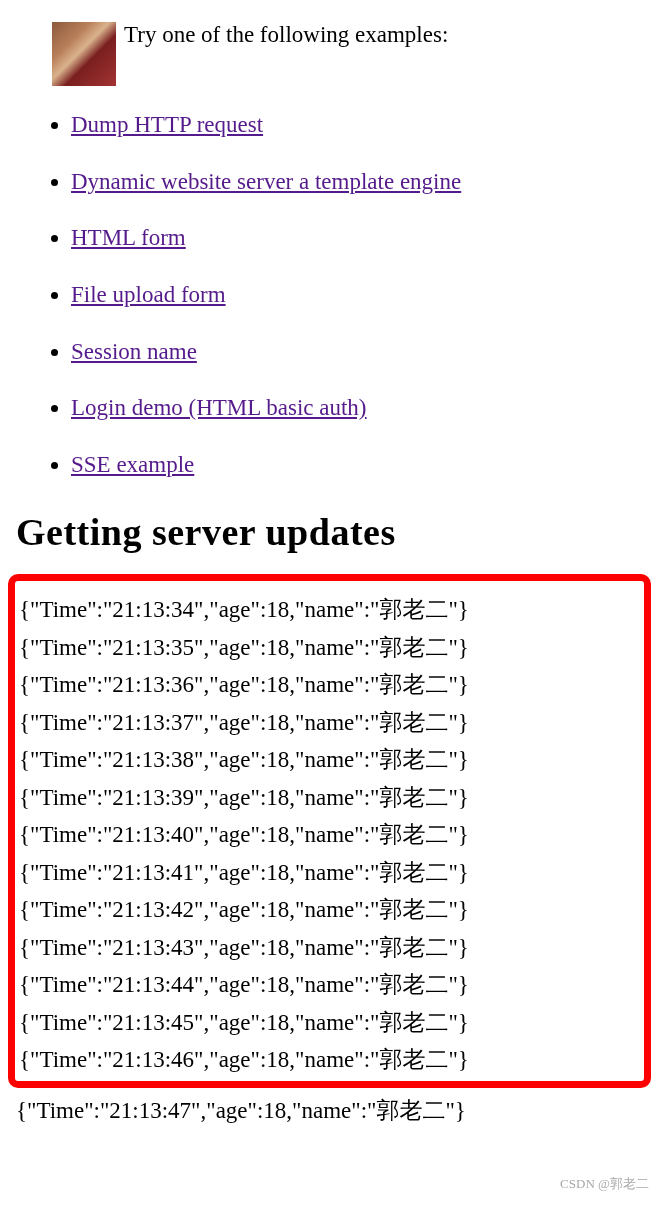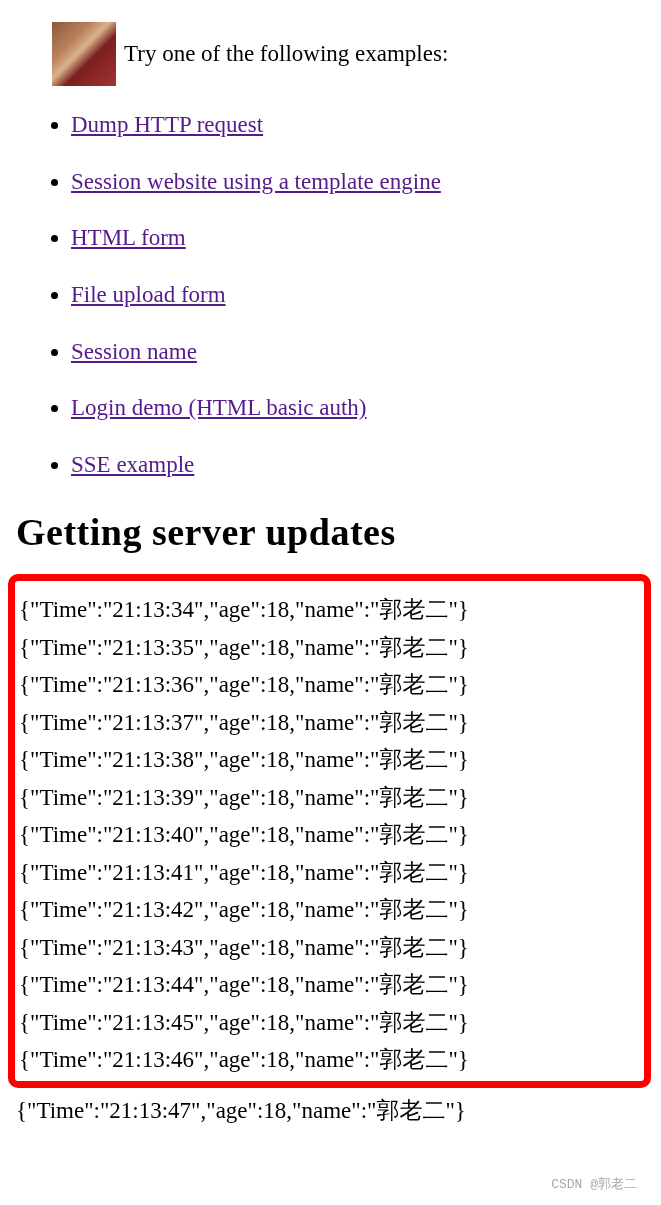--- a/index.html
+++ b/index.html
@@ -7,21 +7,21 @@
       padding: 16px;
       font-family: "Times New Roman", Times, serif;
       font-size: 23px;
       background: #ffffff;
       color: #000000;
       width: 661px;
       box-sizing: border-box;
     }
     .header-row {
       display: flex;
-      align-items: center;
+      align-items: flex-start;
       gap: 8px;
       margin-bottom: 18px;
       margin-top: 6px;
       padding-left: 36px;
     }
     .avatar {
       width: 64px;
       height: 64px;
       background: linear-gradient(135deg, #8a5a3c 0%, #b97f5a 30%, #d9b38c 45%, #7a1f1f 60%, #a33333 100%);
       flex-shrink: 0;
@@ -53,38 +53,38 @@
     }
     .update-line {
       font-size: 23px;
       line-height: 1.63;
       white-space: nowrap;
       letter-spacing: 0px;
       padding-left: 4px;
     }
     .watermark {
       position: absolute;
-      right: 24px;
+      right: 12px;
       top: 1175px;
       color: rgba(120,120,120,0.65);
       font-size: 13px;
-      font-family: Liberation Mono, monospace;
+      font-family: Liberation Serif, serif;
     }
   </style>
 </head>
 <body>
 
 <div class="header-row">
   <div class="avatar"></div>
   <span>Try one of the following examples:</span>
 </div>
 
 <ul class="examples-list">
   <li><a href="#">Dump HTTP request</a></li>
-  <li><a href="#">Session website using a template engine</a></li>
+  <li><a href="#">Dynamic website server a template engine</a></li>
   <li><a href="#">HTML form</a></li>
   <li><a href="#">File upload form</a></li>
   <li><a href="#">Session name</a></li>
   <li><a href="#">Login demo (HTML basic auth)</a></li>
   <li><a href="#">SSE example</a></li>
 </ul>
 
 <h1 class="section-heading">Getting server updates</h1>
 
 <div class="highlight-box">

